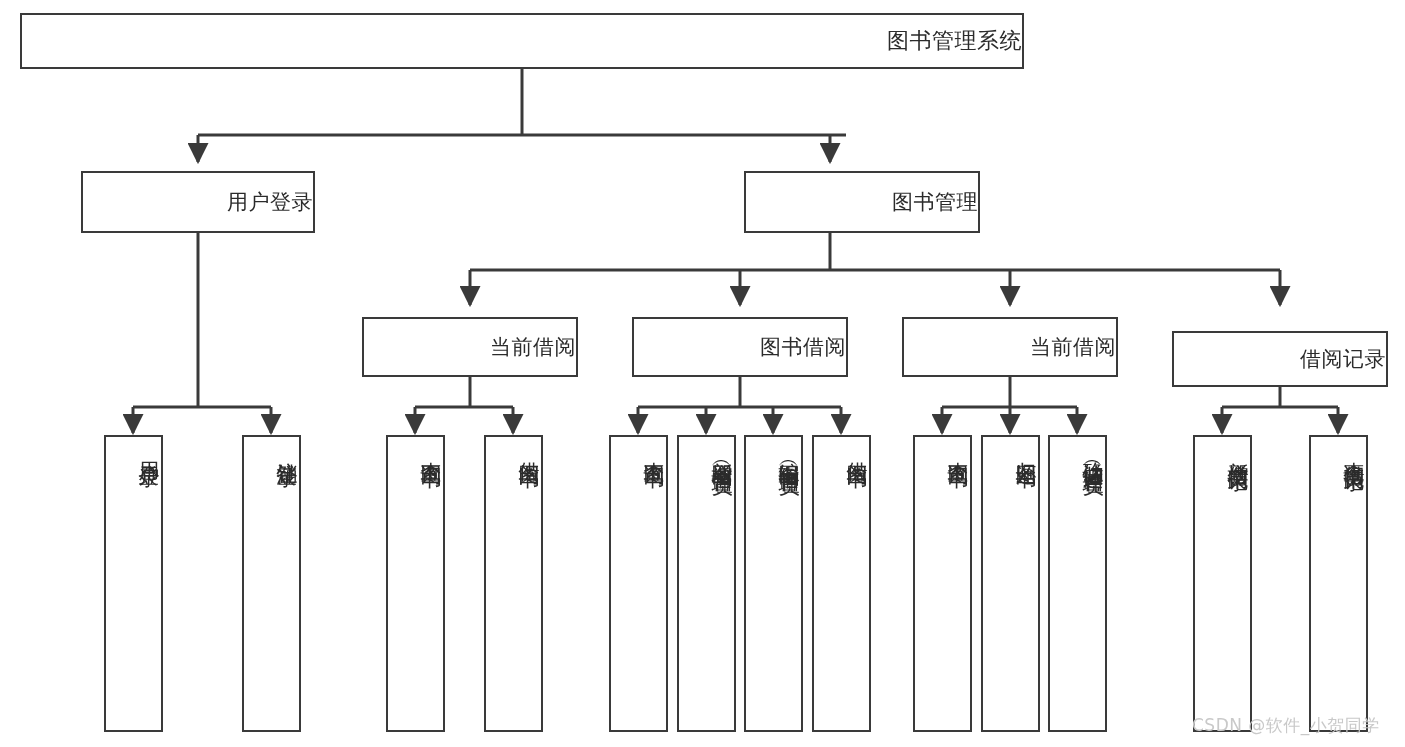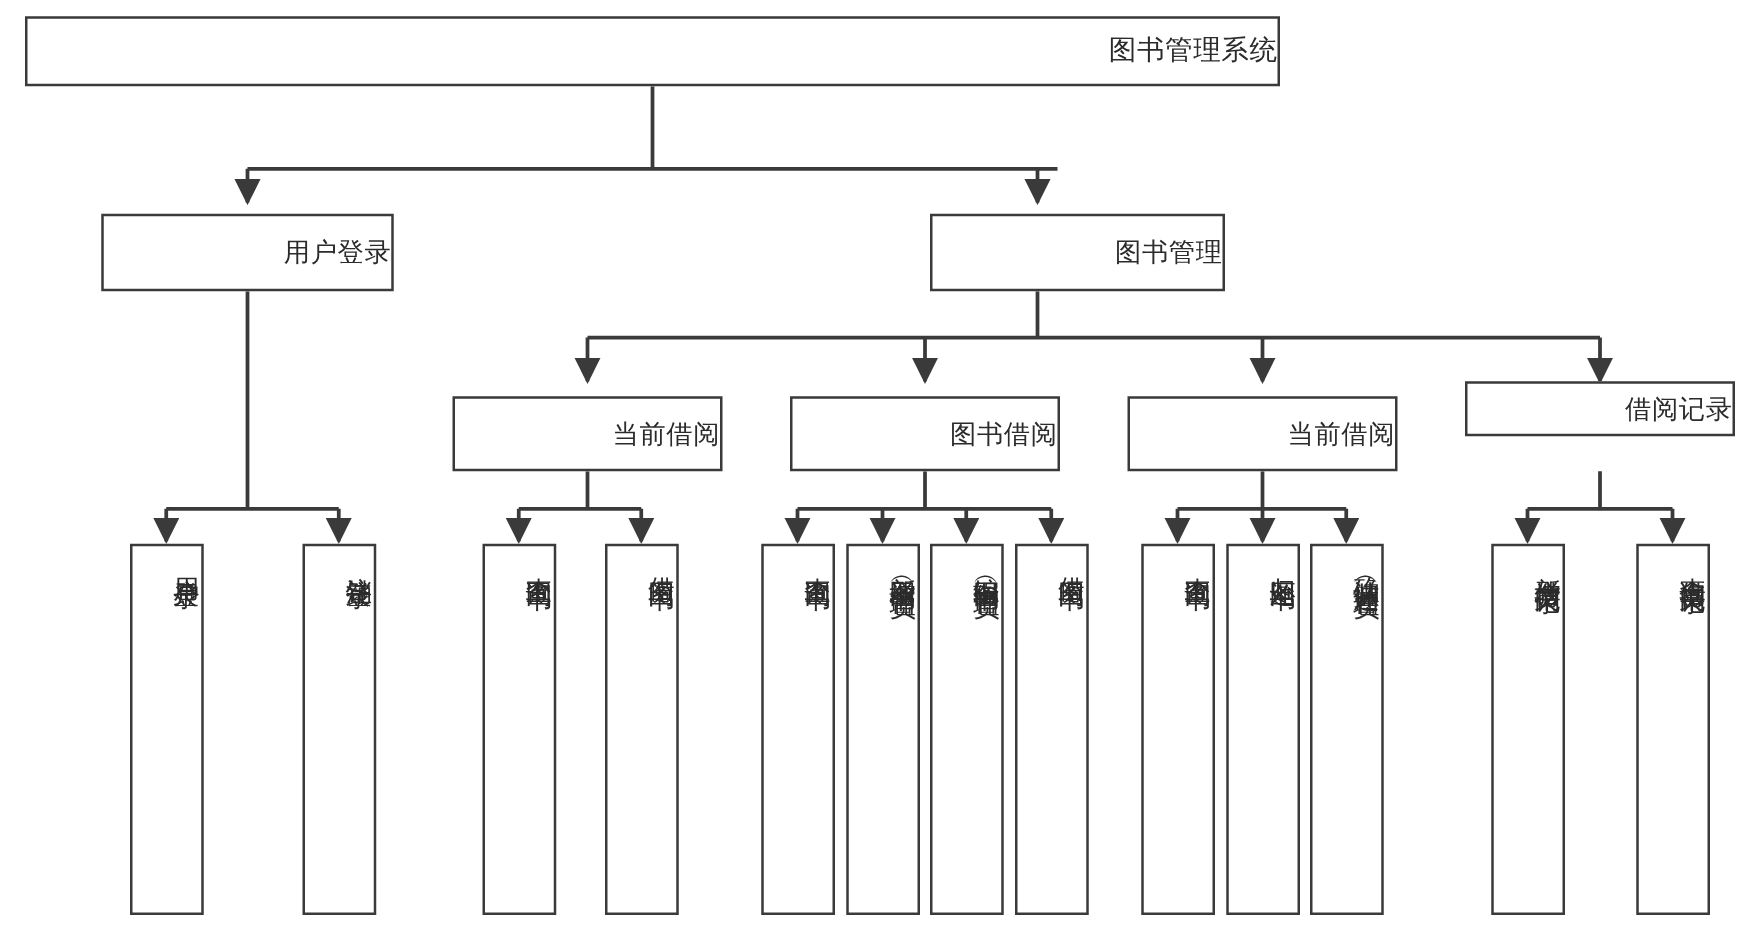--- a/index.html
+++ b/index.html
@@ -139,21 +139,21 @@
 
   <div class="node horizontal" style="left:362px; top:317px; width:216px; height:60px;">
     <span class="lbl">当前借阅</span>
   </div>
   <div class="node horizontal" style="left:632px; top:317px; width:216px; height:60px;">
     <span class="lbl">图书借阅</span>
   </div>
   <div class="node horizontal" style="left:902px; top:317px; width:216px; height:60px;">
     <span class="lbl">当前借阅</span>
   </div>
-  <div class="node horizontal" style="left:1172px; top:305px; width:216px; height:44px;">
+  <div class="node horizontal" style="left:1172px; top:331px; width:216px; height:56px;">
     <span class="lbl">借阅记录</span>
   </div>
 
   <div class="node leaf" style="left:104px; top:435px; width:59px; height:297px;">
     <span class="lbl">用户登录</span>
   </div>
   <div class="node leaf" style="left:242px; top:435px; width:59px; height:297px;">
     <span class="lbl">注销登录</span>
   </div>
 
@@ -187,14 +187,15 @@
     <span class="lbl">确认归还（管理员）</span>
   </div>
 
   <div class="node leaf" style="left:1193px; top:435px; width:59px; height:297px;">
     <span class="lbl">新增借阅记录</span>
   </div>
   <div class="node leaf" style="left:1309px; top:435px; width:59px; height:297px;">
     <span class="lbl">查询借阅记录</span>
   </div>
 
+  <div class="watermark" style="left:1192px; top:714px;">CSDN @软件_小贺同学</div>
 
 </div>
 
 </body></html>

